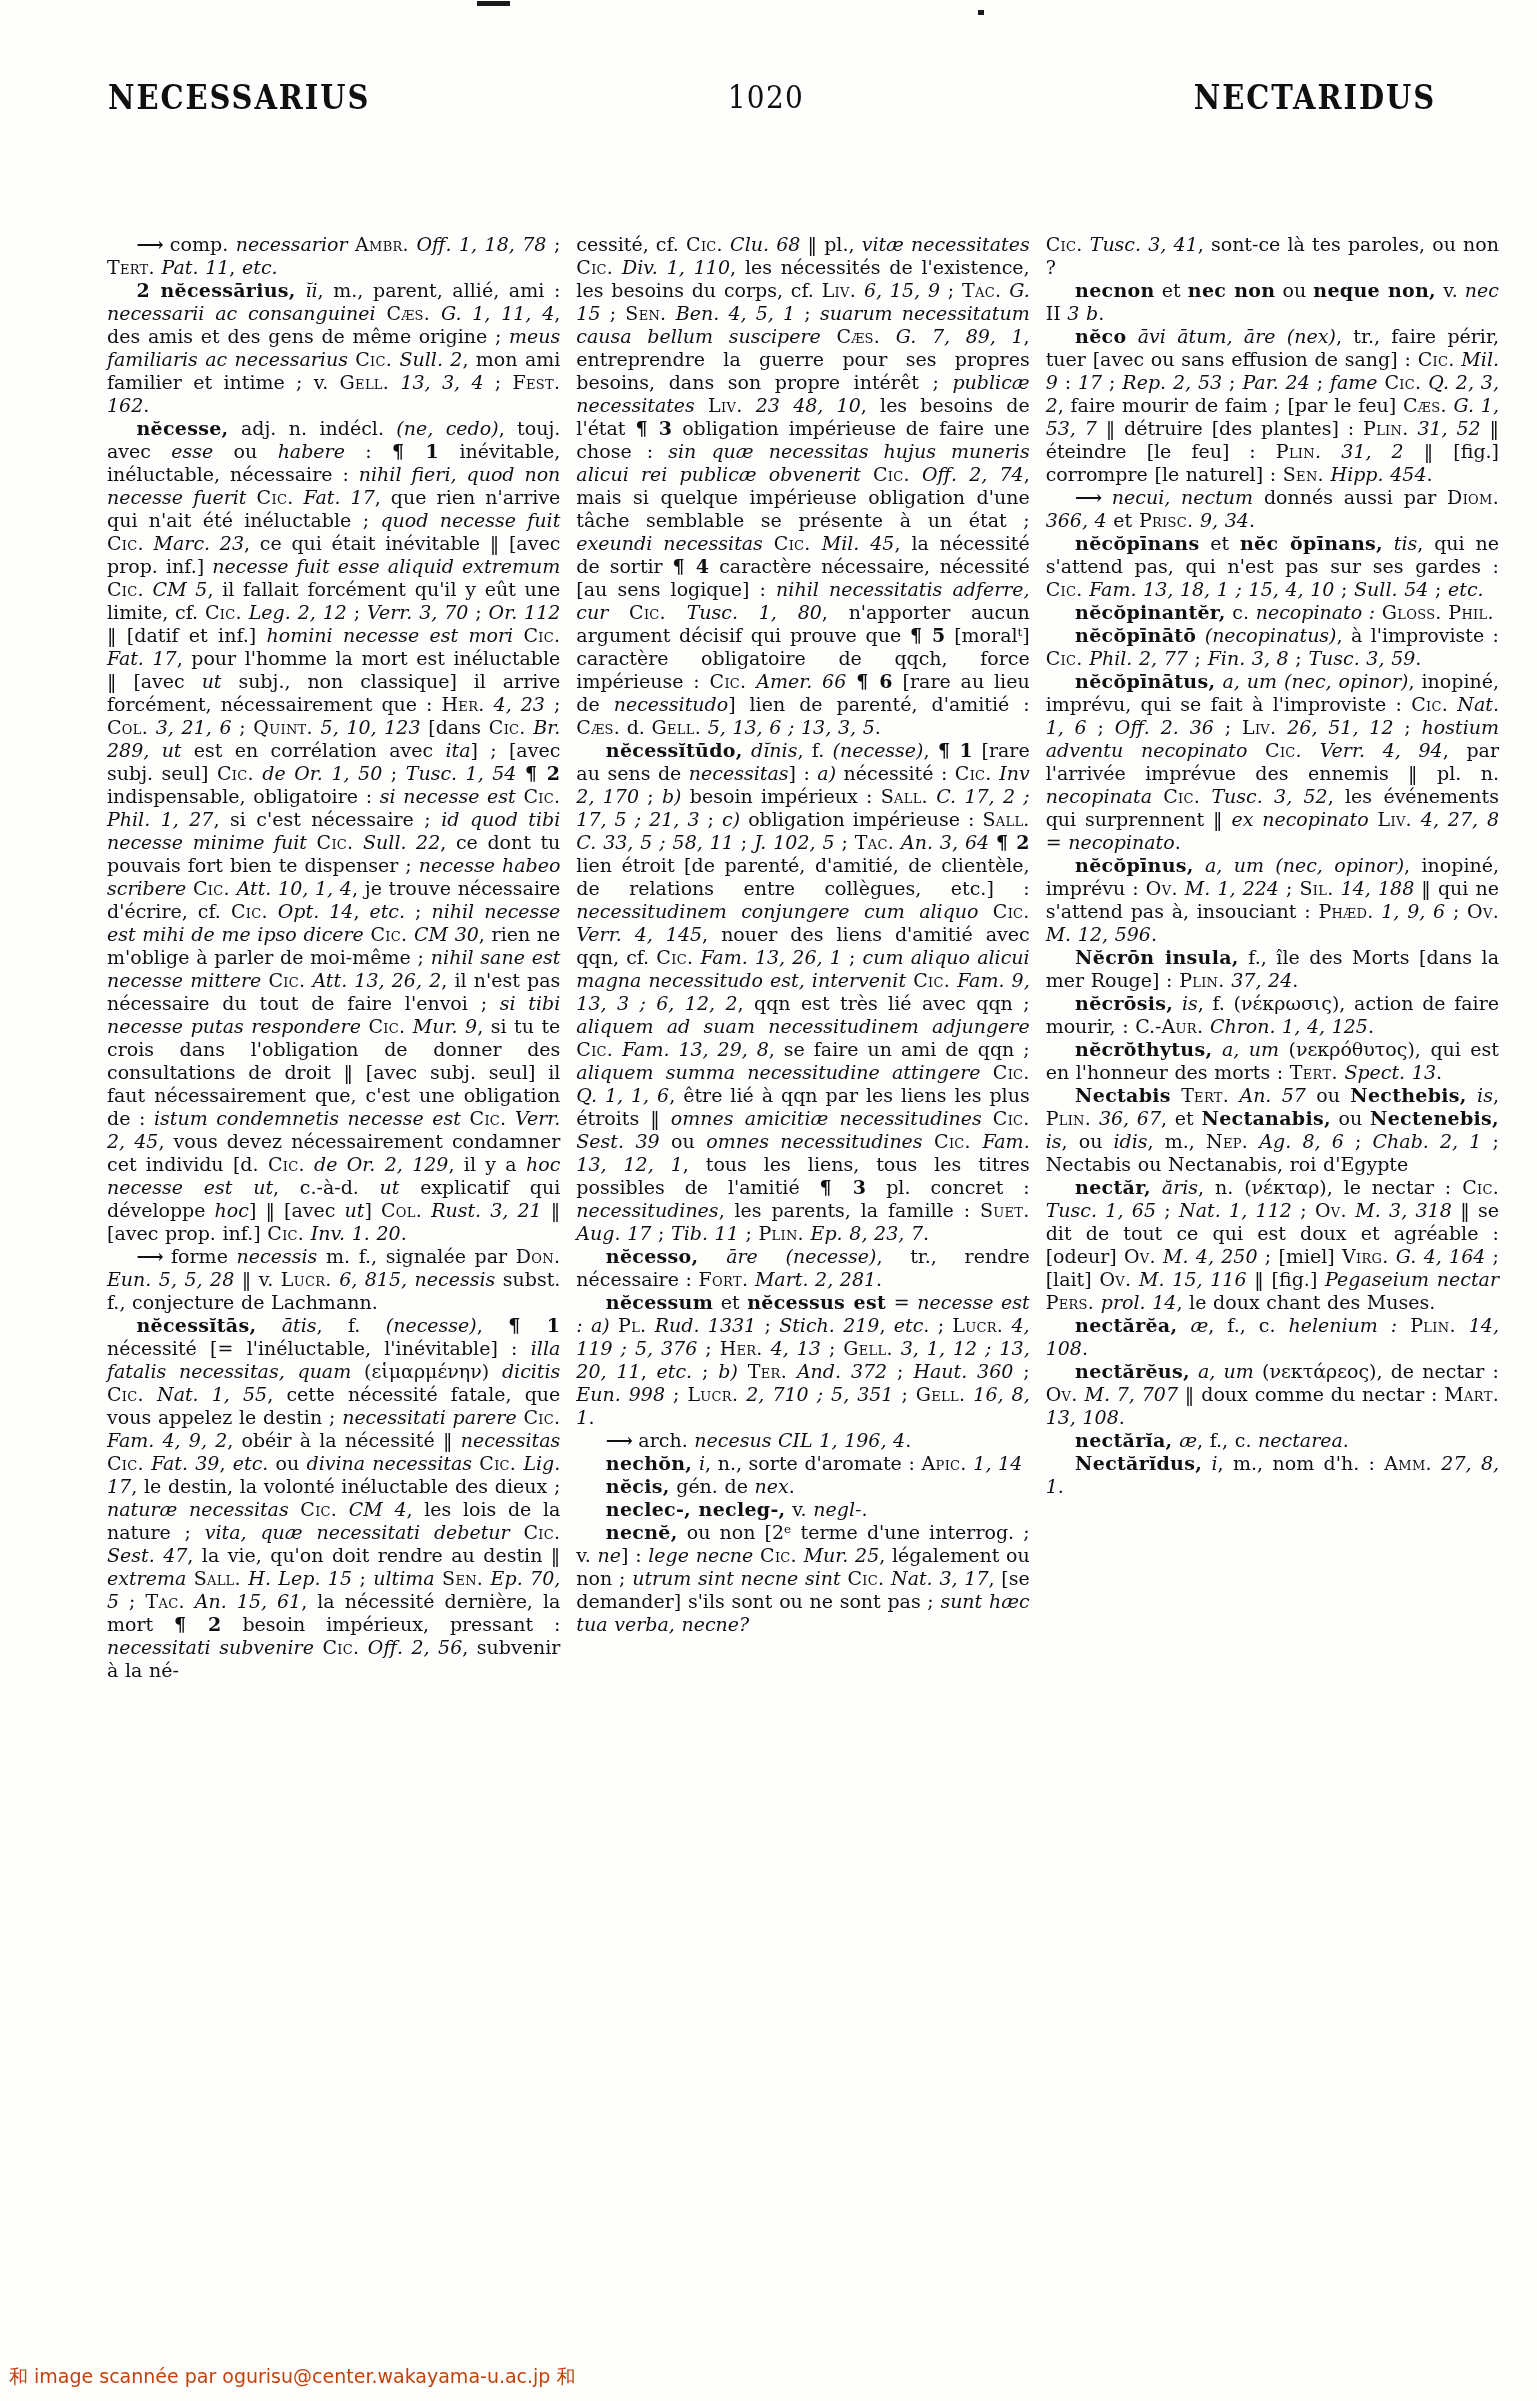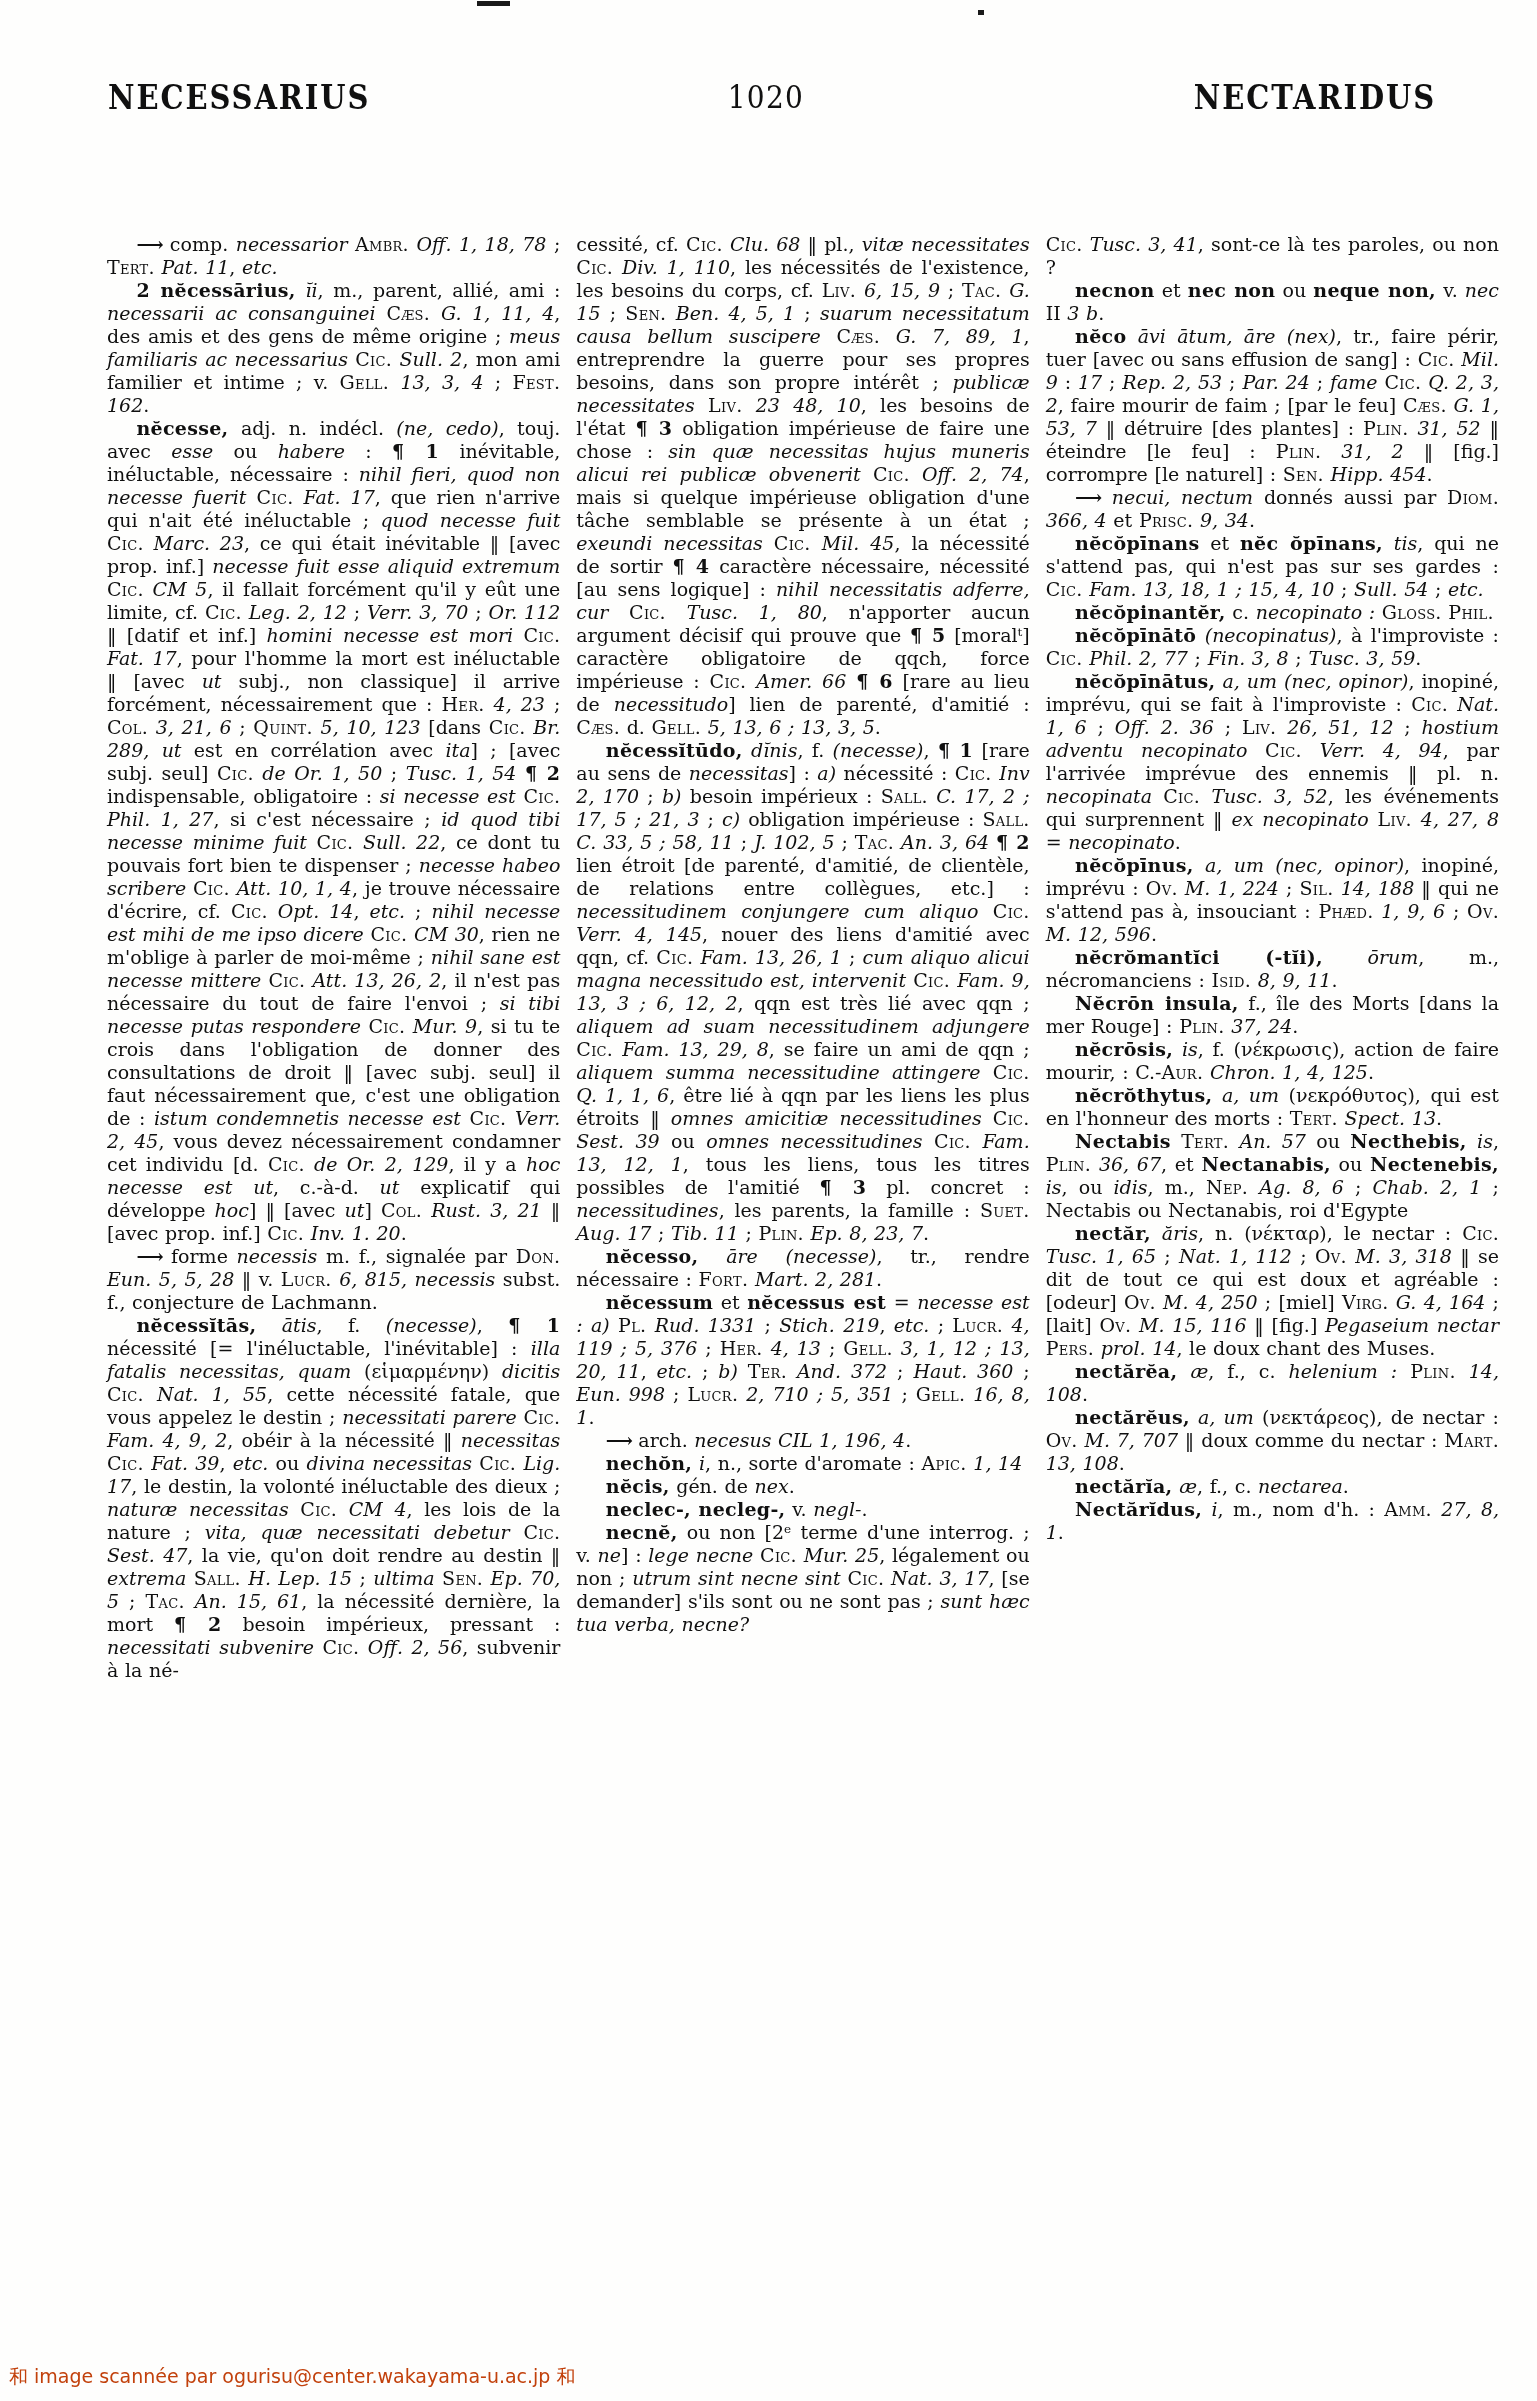--- a/index.html
+++ b/index.html
@@ -82,21 +82,20 @@
   <div class="col">
       <p class="para cont"><span class="sc">Cic.</span> <i>Tusc. 3, 41</i>, sont-ce là tes paroles, ou non ?</p>
       <p class="para entry"><b>necnon</b> et <b>nec non</b> ou <b>neque non,</b> v. <i>nec</i> II <i>3 b</i>.</p>
       <p class="para entry"><b>nĕco</b> <i>āvi ātum, āre (nex)</i>, tr., faire périr, tuer [avec ou sans effusion de sang] : <span class="sc">Cic.</span> <i>Mil. 9</i> : <i>17</i> ; <i>Rep. 2, 53</i> ; <i>Par. 24</i> ; <i>fame</i> <span class="sc">Cic.</span> <i>Q. 2, 3, 2</i>, faire mourir de faim ; [par le feu] <span class="sc">Cæs.</span> <i>G. 1, 53, 7</i> ‖ détruire [des plantes] : <span class="sc">Plin.</span> <i>31, 52</i> ‖ éteindre [le feu] : <span class="sc">Plin.</span> <i>31, 2</i> ‖ [fig.] corrompre [le naturel] : <span class="sc">Sen.</span> <i>Hipp. 454</i>.</p>
       <p class="para entry"><span class="arrow">⟶</span> <i>necui, nectum</i> donnés aussi par <span class="sc">Diom.</span> <i>366, 4</i> et <span class="sc">Prisc.</span> <i>9, 34</i>.</p>
       <p class="para entry"><b>nĕcŏpīnans</b> et <b>nĕc ŏpīnans,</b> <i>tis</i>, qui ne s'attend pas, qui n'est pas sur ses gardes : <span class="sc">Cic.</span> <i>Fam. 13, 18, 1 ; 15, 4, 10</i> ; <i>Sull. 54</i> ; <i>etc.</i></p>
       <p class="para entry"><b>nĕcŏpinantĕr,</b> c. <i>necopinato :</i> <span class="sc">Gloss.</span> <span class="sc">Phil.</span></p>
       <p class="para entry"><b>nĕcŏpīnātō</b> <i>(necopinatus)</i>, à l'improviste : <span class="sc">Cic.</span> <i>Phil. 2, 77</i> ; <i>Fin. 3, 8</i> ; <i>Tusc. 3, 59</i>.</p>
       <p class="para entry"><b>nĕcŏpīnātus,</b> <i>a, um (nec, opinor)</i>, inopiné, imprévu, qui se fait à l'improviste : <span class="sc">Cic.</span> <i>Nat. 1, 6</i> ; <i>Off. 2. 36</i> ; <span class="sc">Liv.</span> <i>26, 51, 12</i> ; <i>hostium adventu necopinato</i> <span class="sc">Cic.</span> <i>Verr. 4, 94</i>, par l'arrivée imprévue des ennemis ‖ pl. n. <i>necopinata</i> <span class="sc">Cic.</span> <i>Tusc. 3, 52</i>, les événements qui surprennent ‖ <i>ex necopinato</i> <span class="sc">Liv.</span> <i>4, 27, 8</i> = <i>necopinato</i>.</p>
       <p class="para entry"><b>nĕcŏpīnus,</b> <i>a, um (nec, opinor)</i>, inopiné, imprévu : <span class="sc">Ov.</span> <i>M. 1, 224</i> ; <span class="sc">Sil.</span> <i>14, 188</i> ‖ qui ne s'attend pas à, insouciant : <span class="sc">Phæd.</span> <i>1, 9, 6</i> ; <span class="sc">Ov.</span> <i>M. 12, 596</i>.</p>
-      <p class="para entry"><b>nĕcrŏmantĭci (-tĭi),</b> <i>ōrum</i>, m., nécromanciens : <span class="sc">Isid.</span> <i>8, 9, 11</i>.</p>
       <p class="para entry"><b>Nĕcrōn insula,</b> f., île des Morts [dans la mer Rouge] : <span class="sc">Plin.</span> <i>37, 24</i>.</p>
       <p class="para entry"><b>nĕcrōsis,</b> <i>is</i>, f. (νέκρωσις), action de faire mourir, : C.-<span class="sc">Aur.</span> <i>Chron. 1, 4, 125</i>.</p>
       <p class="para entry"><b>nĕcrŏthytus,</b> <i>a, um</i> (νεκρόθυτος), qui est en l'honneur des morts : <span class="sc">Tert.</span> <i>Spect. 13</i>.</p>
       <p class="para entry"><b>Nectabis</b> <span class="sc">Tert.</span> <i>An. 57</i> ou <b>Necthebis,</b> <i>is</i>, <span class="sc">Plin.</span> <i>36, 67</i>, et <b>Nectanabis,</b> ou <b>Nectenebis,</b> <i>is</i>, ou <i>idis</i>, m., <span class="sc">Nep.</span> <i>Ag. 8, 6</i> ; <i>Chab. 2, 1</i> ; Nectabis ou Nectanabis, roi d'Egypte</p>
       <p class="para entry"><b>nectăr,</b> <i>ăris</i>, n. (νέκταρ), le nectar : <span class="sc">Cic.</span> <i>Tusc. 1, 65</i> ; <i>Nat. 1, 112</i> ; <span class="sc">Ov.</span> <i>M. 3, 318</i> ‖ se dit de tout ce qui est doux et agréable : [odeur] <span class="sc">Ov.</span> <i>M. 4, 250</i> ; [miel] <span class="sc">Virg.</span> <i>G. 4, 164</i> ; [lait] <span class="sc">Ov.</span> <i>M. 15, 116</i> ‖ [fig.] <i>Pegaseium nectar</i> <span class="sc">Pers.</span> <i>prol. 14</i>, le doux chant des Muses.</p>
       <p class="para entry"><b>nectărĕa,</b> <i>æ</i>, f., c. <i>helenium :</i> <span class="sc">Plin.</span> <i>14, 108</i>.</p>
       <p class="para entry"><b>nectărĕus,</b> <i>a, um</i> (νεκτάρεος), de nectar : <span class="sc">Ov.</span> <i>M. 7, 707</i> ‖ doux comme du nectar : <span class="sc">Mart.</span> <i>13, 108</i>.</p>
       <p class="para entry"><b>nectărĭa,</b> <i>æ</i>, f., c. <i>nectarea</i>.</p>
       <p class="para entry"><b>Nectărĭdus,</b> <i>i</i>, m., nom d'h. : <span class="sc">Amm.</span> <i>27, 8, 1</i>.</p>
     </div>

